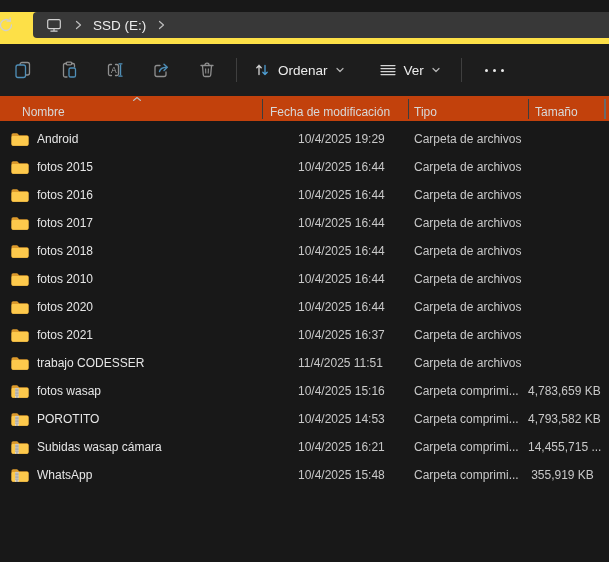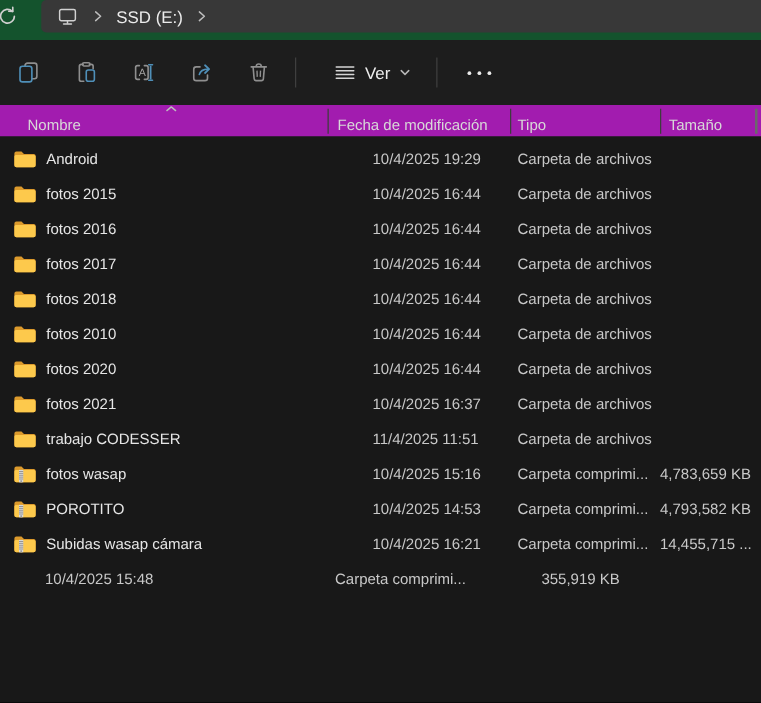--- a/index.html
+++ b/index.html
@@ -7,21 +7,21 @@
     position:relative;
     width:609px;height:562px;
     background:#181818;
     font-family:"Liberation Sans","DejaVu Sans",sans-serif;
     color:#e6e6e6;
     overflow:hidden;
     -webkit-font-smoothing:antialiased;
   }
   
   .topbar{
-    position:relative;height:32px;background:#14532d;
+    position:relative;height:32px;background:#fde047;margin-top:12px;
   }
   .nav-left{
     position:absolute;left:0;top:0;width:33px;height:26px;
     display:flex;align-items:center;
   }
   .refresh-btn{margin-left:-5px;width:22px;height:22px;display:flex;align-items:center;justify-content:center;}
   .addressbar{
     position:absolute;left:33px;top:0;right:0;height:26px;
     background:#383838;border-radius:4px 0 0 4px;
     display:flex;align-items:center;gap:2px;padding-left:6px;
@@ -45,21 +45,21 @@
     padding:0 10px;border-radius:4px;flex:0 0 auto;
     font-size:13.5px;color:#ececec;
   }
   .tb-divider{
     width:1px;height:24px;background:#3f3f3f;margin:0 6px;flex:0 0 auto;
   }
   .dots{display:flex;gap:5px;align-items:center;}
   .dots i{width:3px;height:3px;border-radius:50%;background:#eaeaea;}
   
   .listhead{
-    position:relative;height:25px;background:#a21caf;
+    position:relative;height:25px;background:#c2410c;
     display:grid;grid-template-columns:262px 146px 120px 76px 5px;
     align-items:center;font-size:12px;color:#d8d8d8;
   }
   .hcell{position:relative;height:100%;display:flex;align-items:center;}
   .hcell .htext{padding-top:6px;}
   .hcell.c-name .htext{padding-left:22px;}
   .hcell.c-date .htext{padding-left:8px;}
   .hcell.c-type .htext{padding-left:6px;}
   .hcell.c-size .htext{padding-left:7px;}
   .hcell.sep::before{
@@ -156,20 +156,30 @@
     <div class="tb-btn">
       <svg width="20" height="20" viewBox="0 0 20 20">
         <path d="M4 5.5 h12" stroke="#8f8f8f" stroke-width="1.3" stroke-linecap="round"></path>
         <path d="M8 5 q0-1.8 2-1.8 q2 0 2 1.8" fill="none" stroke="#8f8f8f" stroke-width="1.3"></path>
         <path d="M5.5 5.8 l0.8 9.2 q0.1 1.5 1.6 1.5 h4.2 q1.5 0 1.6-1.5 l0.8-9.2" fill="none" stroke="#8f8f8f" stroke-width="1.3" stroke-linecap="round"></path>
         <line x1="8.6" y1="8.5" x2="8.8" y2="13.5" stroke="#8f8f8f" stroke-width="1.1"></line>
         <line x1="11.4" y1="8.5" x2="11.2" y2="13.5" stroke="#8f8f8f" stroke-width="1.1"></line>
       </svg>
     </div>
     <div class="tb-divider"></div>
+    <div class="tb-btn-labeled">
+      <svg width="18" height="18" viewBox="0 0 18 18">
+        <path d="M6 13.5 V4.5 M6 4.5 L3.8 6.8 M6 4.5 L8.2 6.8" fill="none" stroke="#d5d5d5" stroke-width="1.3" stroke-linecap="round" stroke-linejoin="round"></path>
+        <path d="M12 4.5 V13.5 M12 13.5 L9.8 11.2 M12 13.5 L14.2 11.2" fill="none" stroke="#4f9fd4" stroke-width="1.3" stroke-linecap="round" stroke-linejoin="round"></path>
+      </svg>
+      <span>Ordenar</span>
+      <svg width="10" height="10" viewBox="0 0 10 10">
+          <path d="M2 3.5 L5 6.5 L8 3.5" fill="none" stroke="#b5b5b5" stroke-width="1.2" stroke-linecap="round" stroke-linejoin="round"></path>
+        </svg>
+    </div>
     <div class="tb-btn-labeled" style="margin-left:14px;">
       <svg width="18" height="18" viewBox="0 0 18 18">
         <path d="M2 4.6 h14 M2 7.6 h14 M2 10.6 h14 M2 13.6 h14" stroke="#d5d5d5" stroke-width="1.2" stroke-linecap="round"></path>
       </svg>
       <span>Ver</span>
       <svg width="10" height="10" viewBox="0 0 10 10">
           <path d="M2 3.5 L5 6.5 L8 3.5" fill="none" stroke="#b5b5b5" stroke-width="1.2" stroke-linecap="round" stroke-linejoin="round"></path>
         </svg>
     </div>
     <div class="tb-divider" style="margin-left:10px;"></div>
@@ -426,20 +436,32 @@
       </svg>
       <span class="t-name">Subidas wasap cámara</span>
     </div>
     <div class="c-date">10/4/2025 16:21</div>
     <div class="c-type">Carpeta comprimi...</div>
     <div class="c-size">14,455,715 ...</div>
     <div></div>
   </div>
 
   <div class="frow">
+    <div class="c-name">
+      <svg class="ficon" viewBox="0 0 20 20">
+        <path class="p-back" d="M1.5 5.8 q0-1.6 1.6-1.6 h4.1 l2 2 h7.7 q1.6 0 1.6 1.6 v7.4 q0 1.6-1.6 1.6 h-13.8 q-1.6 0-1.6-1.6 z" fill="#dc9a2c"></path>
+        <path class="p-front" d="M1.5 8.2 q0-1.2 1.2-1.2 h14.6 q1.2 0 1.2 1.2 v6.9 q0 1.7-1.7 1.7 h-13.6 q-1.7 0-1.7-1.7 z" fill="#fdc94c"></path>
+        <g class="p-zip">
+          <rect x="5.2" y="6.9" width="3.4" height="9.9" fill="#d9d9d9"></rect>
+          <path d="M5.2 8.2 h3.4 M5.2 9.7 h3.4 M5.2 11.2 h3.4 M5.2 12.7 h3.4 M5.2 14.2 h3.4" stroke="#8e8e8e" stroke-width="0.7"></path>
+          <rect x="6.3" y="15.2" width="1.3" height="1.8" fill="#9e9e9e"></rect>
+        </g>
+      </svg>
+      <span class="t-name">WhatsApp</span>
+    </div>
     <div class="c-date">10/4/2025 15:48</div>
     <div class="c-type">Carpeta comprimi...</div>
     <div class="c-size">355,919 KB</div>
     <div></div>
   </div>
 </div>
 
 </div>
 
 </body></html>

